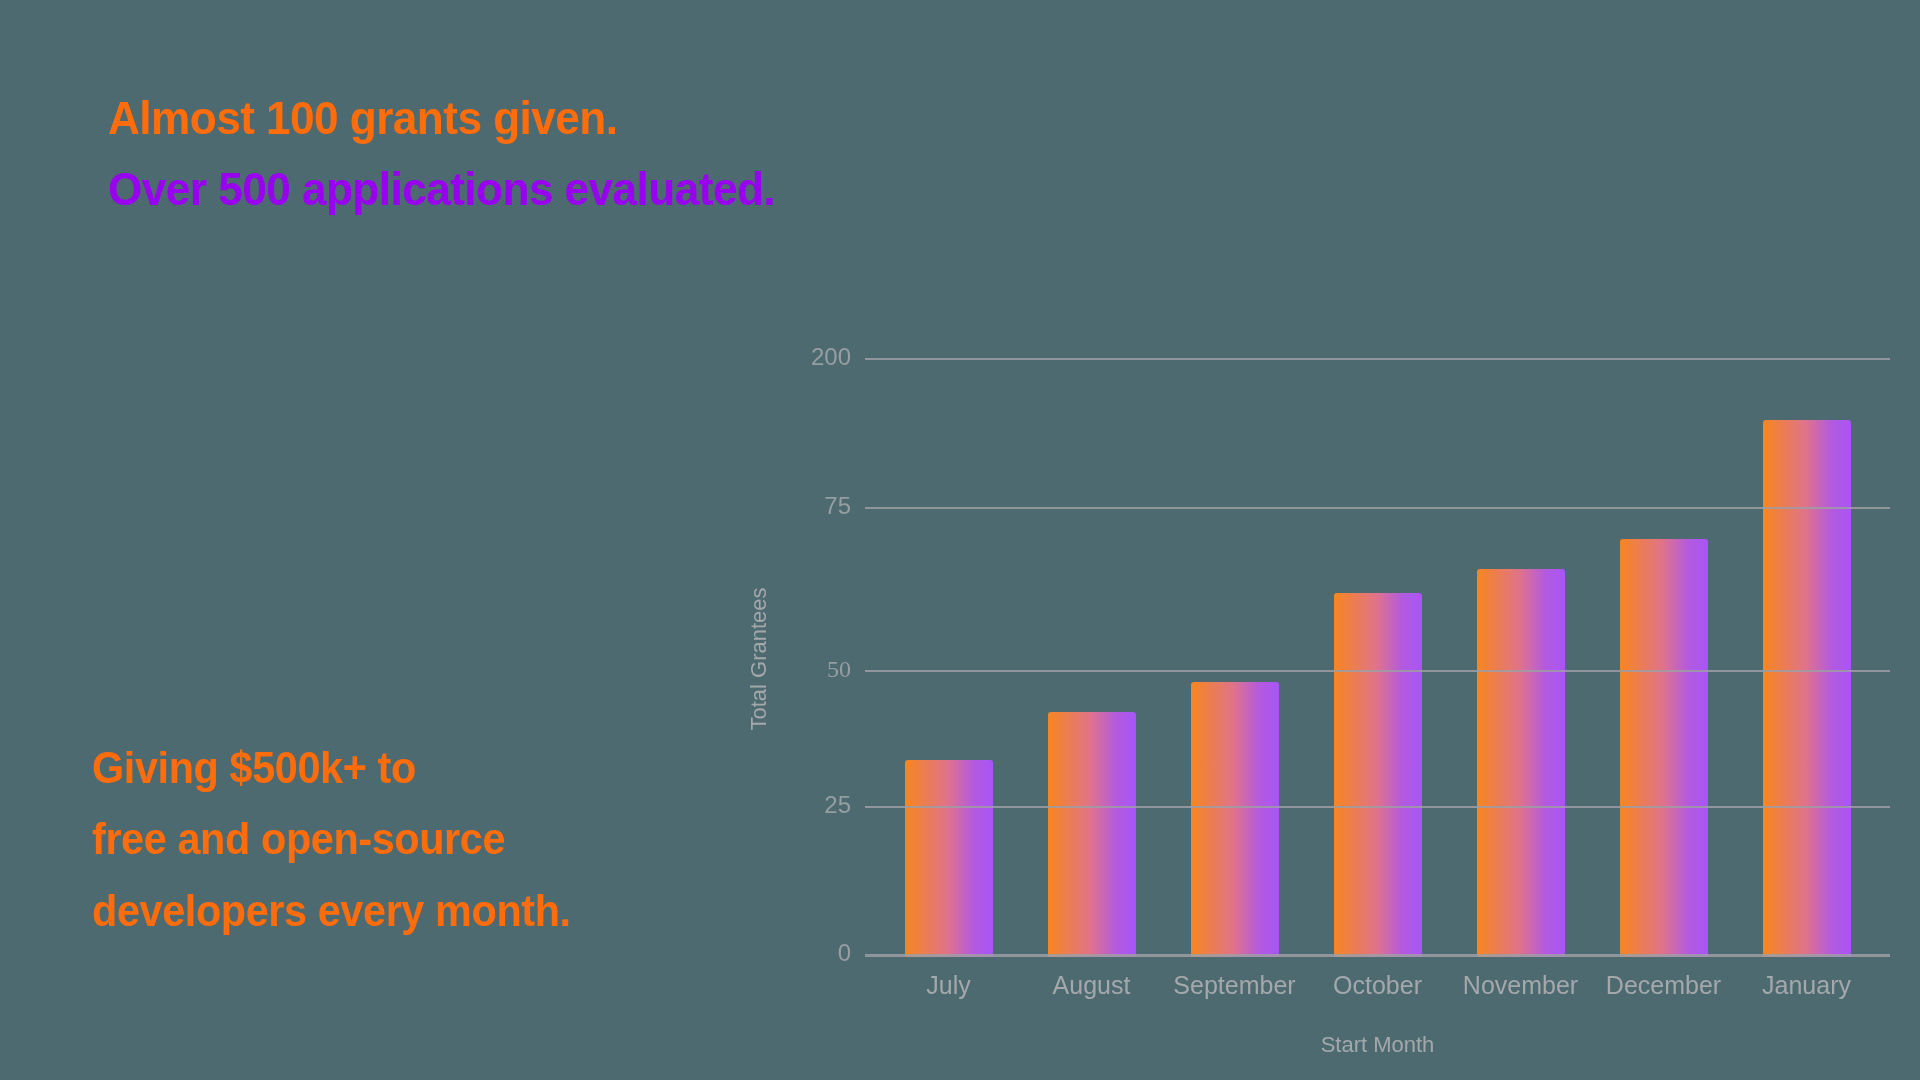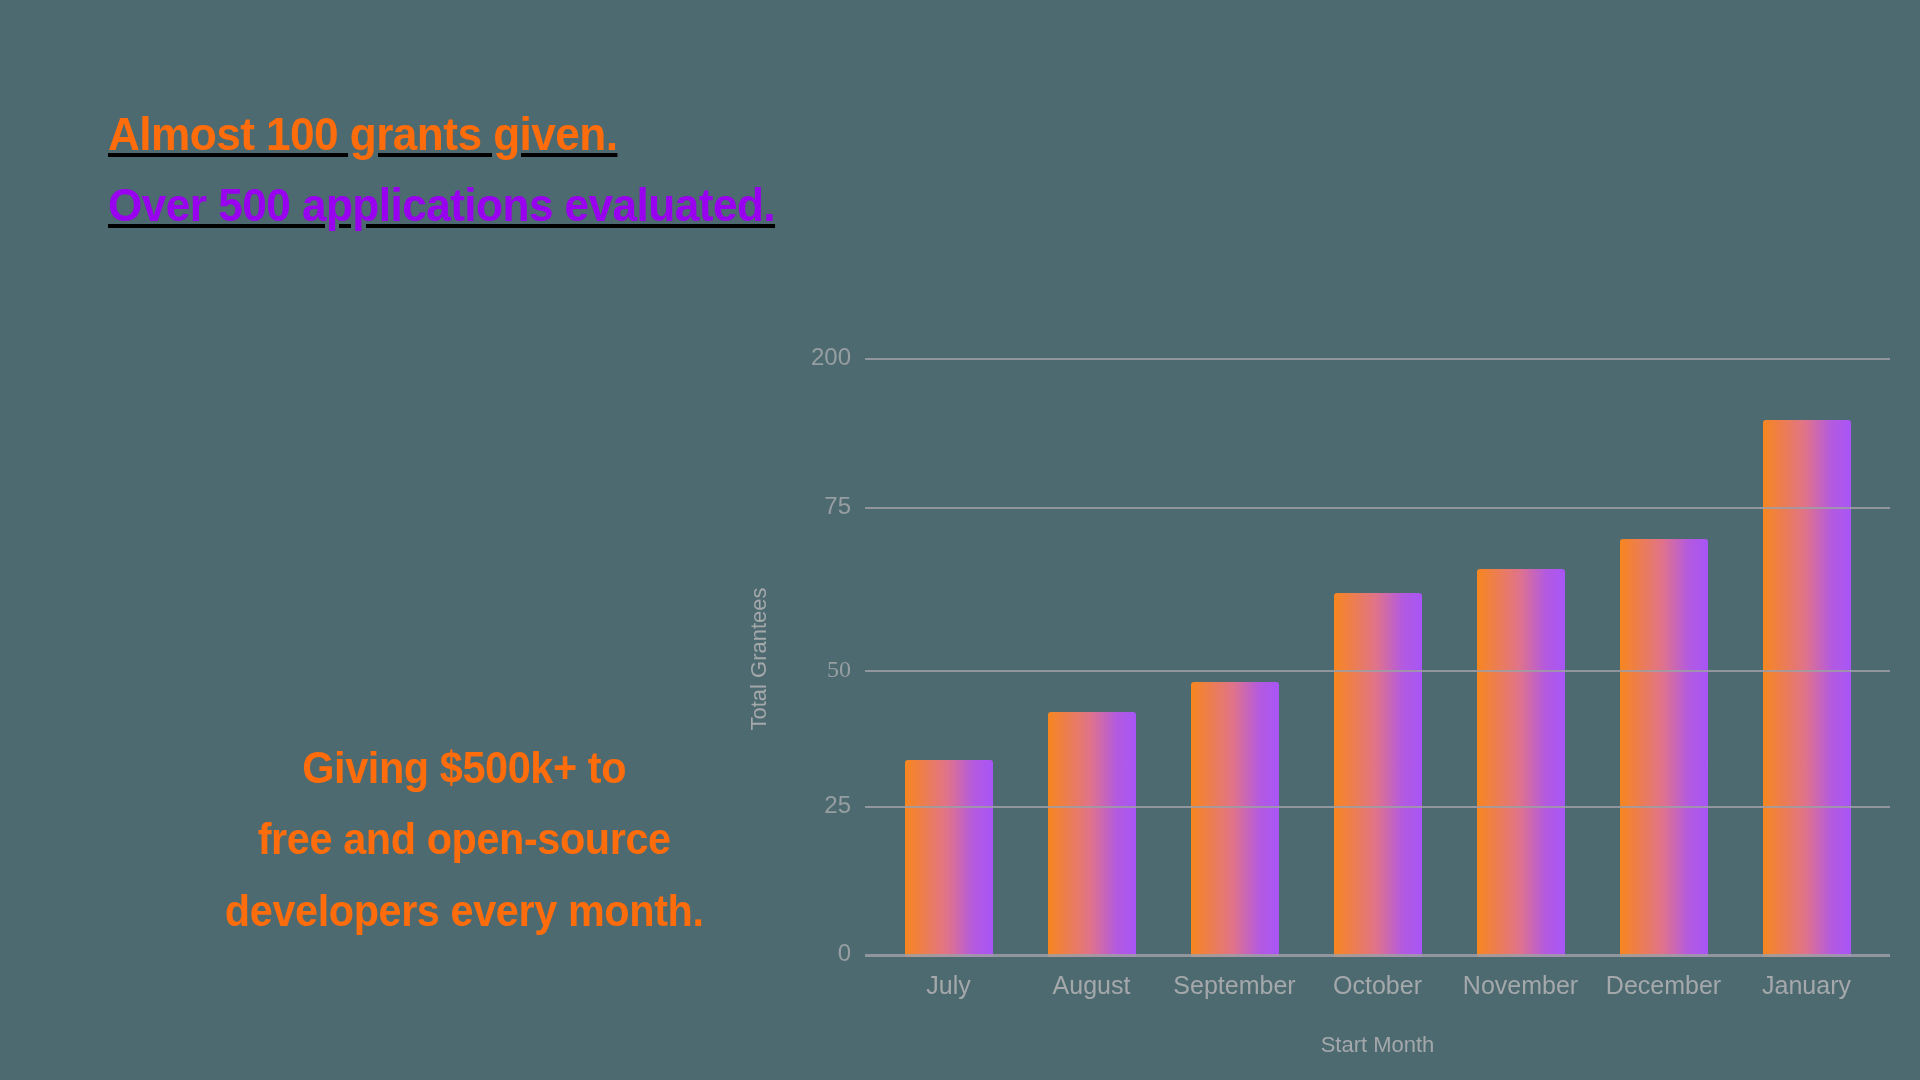--- a/index.html
+++ b/index.html
@@ -8,43 +8,41 @@
     background:#4d6a70;
     font-family:"Liberation Sans", sans-serif;
     overflow:hidden;
     position:relative;
   }
 
   
   #headline {
     position:absolute;
     left:108px;
-    top:98px;
+    top:82px;
     width:900px;
-    text-decoration:underline;
   }
   .headline-line {
     font-size:47px;
     font-weight:bold;
     line-height:1.52;
     letter-spacing:-0.6px;
     white-space:nowrap;
     transform:scaleX(0.94);
     transform-origin:left center;
   }
   .hl-orange { color:#ff6c0c; }
   .hl-purple { color:#9900ef; }
 
   
   #statement {
     position:absolute;
-    left:107px;
+    left:92px;
     top:732px;
     width:760px;
-    text-align:center;
   }
   .statement-line {
     font-size:44px;
     font-weight:bold;
     color:#ff6c0c;
     line-height:1.62;
     letter-spacing:-0.4px;
     white-space:nowrap;
     transform:scaleX(0.94);
     transform-origin:left center;

